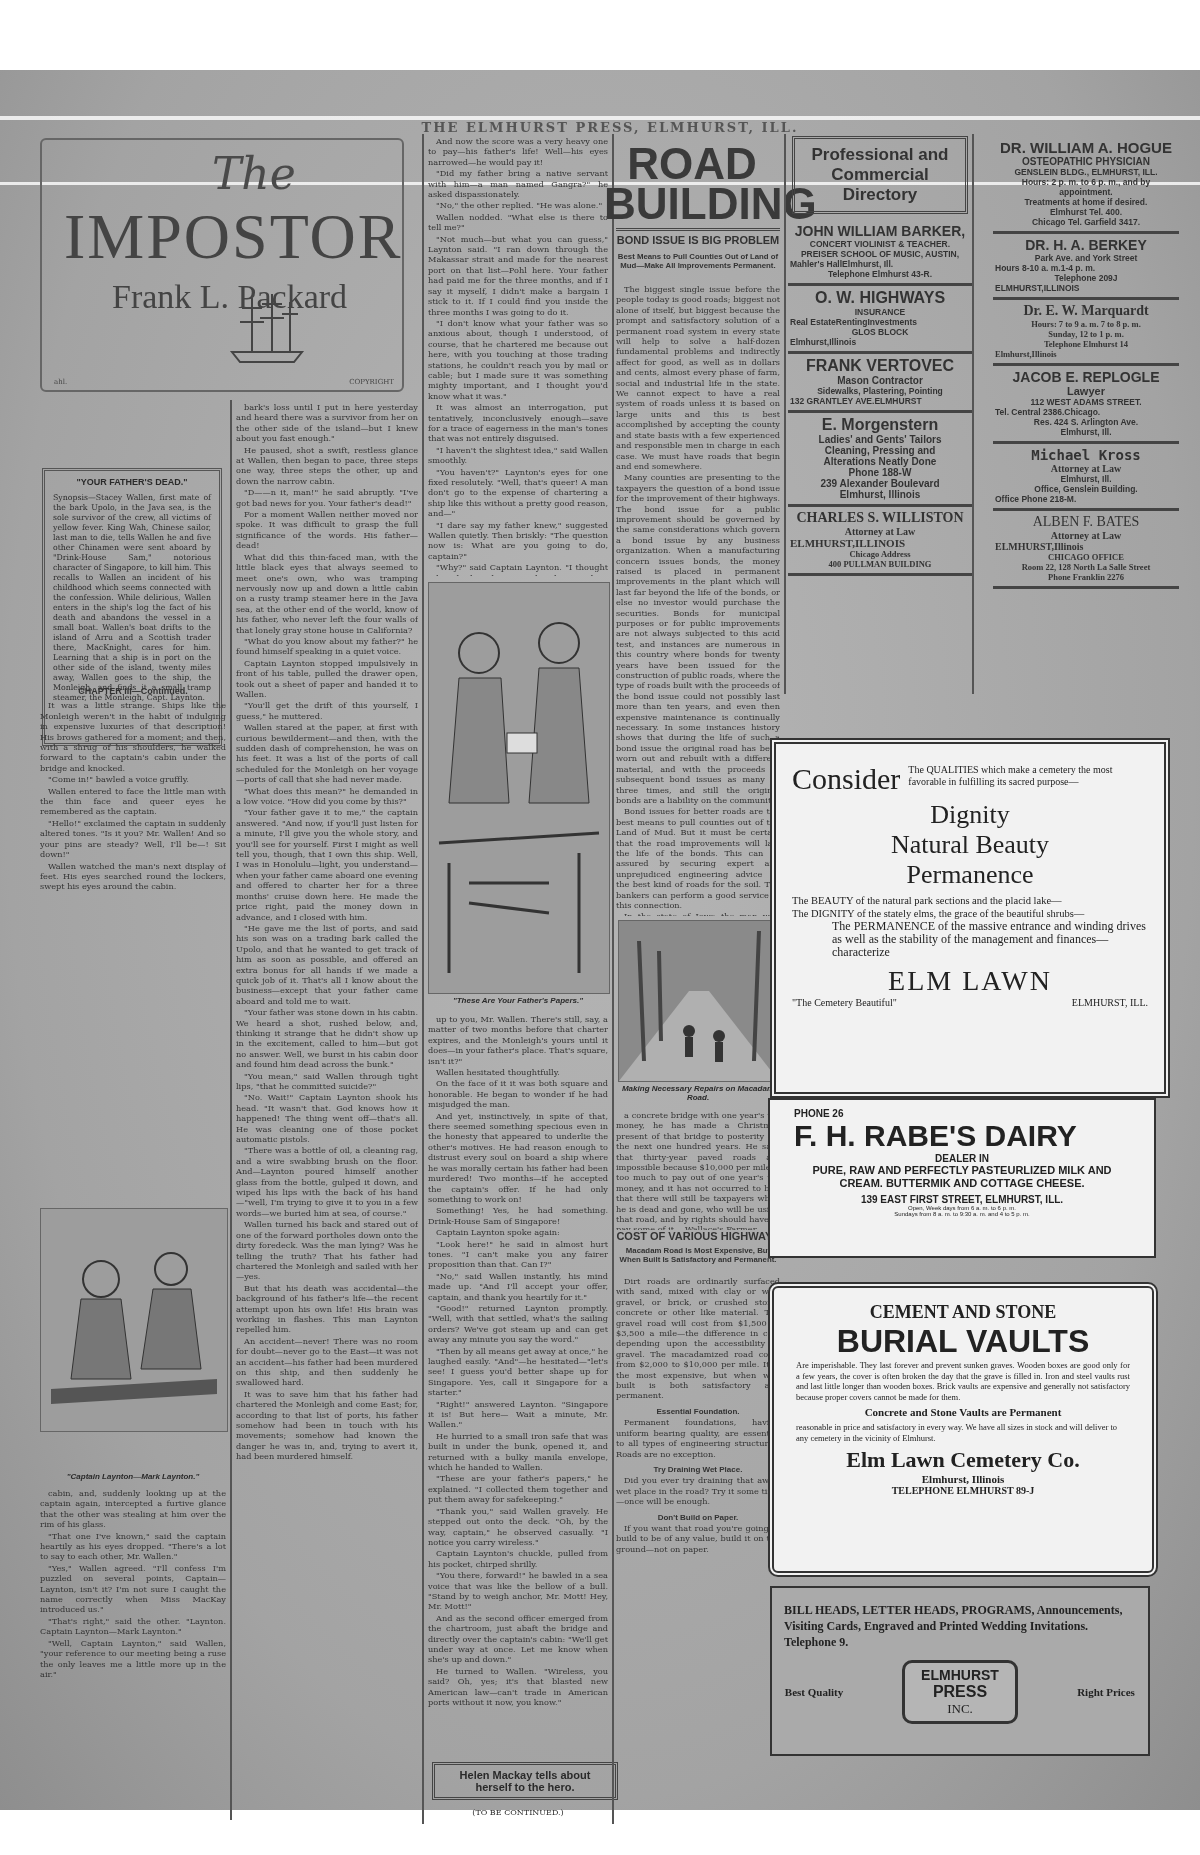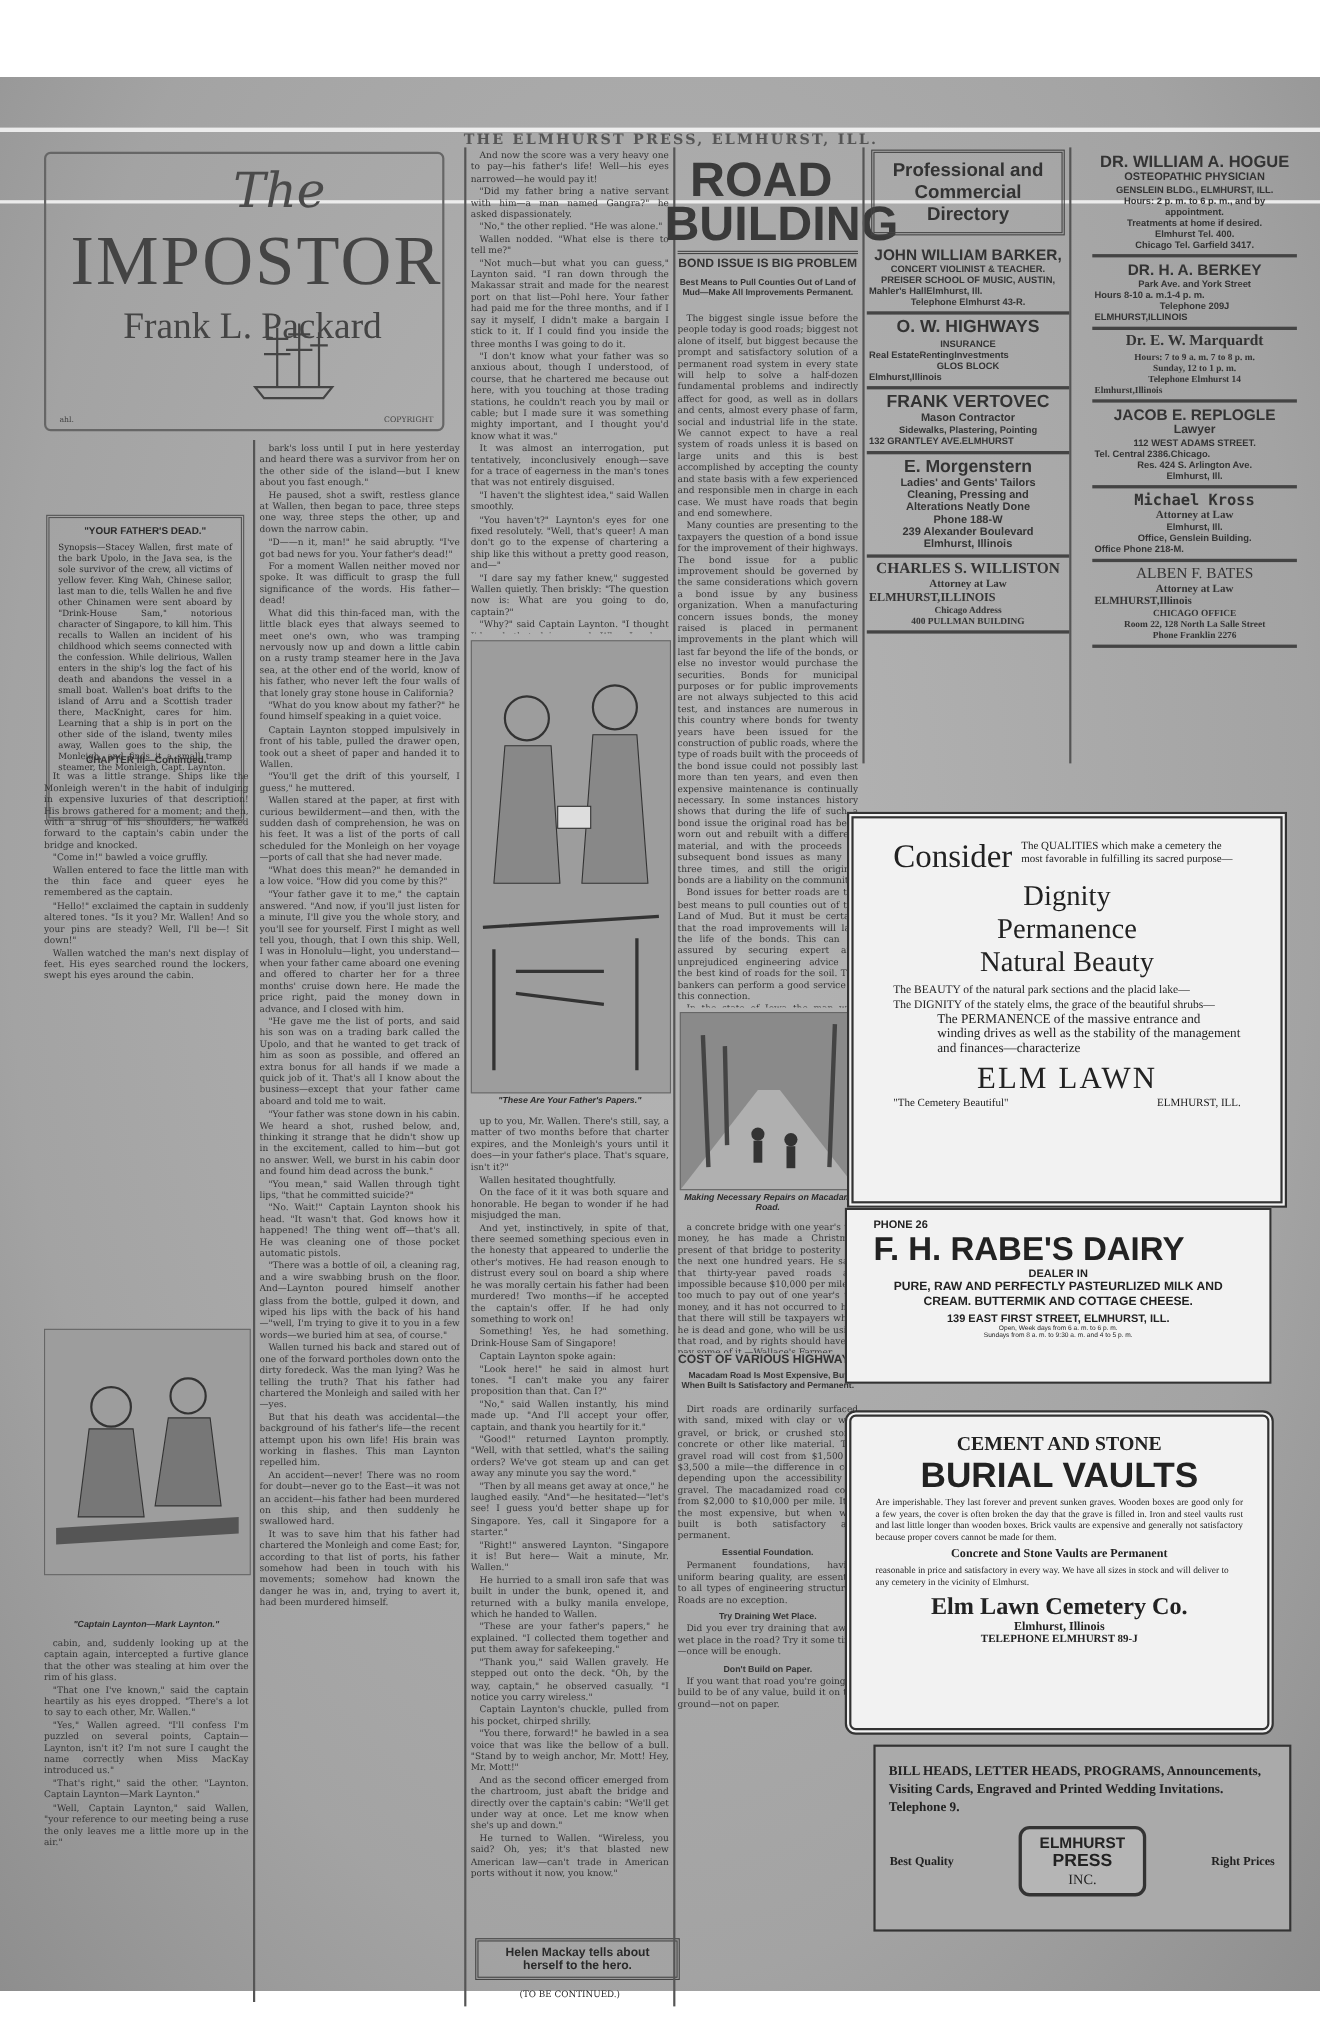--- a/index.html
+++ b/index.html
@@ -55,24 +55,24 @@
   
   .dir { position: absolute; left: 788px; top: 132px; width: 184px; font-family: "Liberation Sans", sans-serif; color: #333; }
   .dir2 { position: absolute; left: 957px; top: 132px; width: 186px; font-family: "Liberation Sans", sans-serif; color: #333; margin-left: 36px; }
   .card { text-align: center; border-bottom: 3px solid #444; padding: 3px 2px 4px; }
   .card .nm { font-weight: bold; font-size: 14px; }
   .card .sm { font-size: 8.5px; font-weight: bold; }
   .card .row { display: flex; justify-content: flex-start; font-size: 8.5px; font-weight: bold; }
   .dirbox { border: 3px double #444; margin: 0 4px 6px; padding: 6px; text-align: center; font-size: 17px; font-weight: bold; line-height: 20px; }
 
   .ad { position: absolute; background: #f2f2f2; color: #222; }
-  .ad-elm { left: 770px; top: 678px; width: 400px; height: 360px; border: 6px double #333; box-sizing: border-box; padding: 20px 36px; font-family: "Liberation Serif", serif; }
+  .ad-elm { left: 770px; top: 678px; width: 400px; height: 360px; border: 6px double #333; box-sizing: border-box; padding: 20px 16px; font-family: "Liberation Serif", serif; }
   .ad-dairy { left: 768px; top: 1098px; width: 388px; height: 160px; border: 2px solid #333; padding: 8px 24px; box-sizing: border-box; font-family: "Liberation Sans", sans-serif; }
   .ad-vault { left: 768px; top: 1280px; width: 390px; height: 295px; border: 6px double #333; border-radius: 10px; padding: 14px 22px; box-sizing: border-box; font-family: "Liberation Serif", serif; }
-  .ad-press { left: 794px; top: 1590px; width: 380px; height: 170px; border: 2px solid #333; background: #aaa; padding: 14px 12px; box-sizing: border-box; font-family: "Liberation Serif", serif; }
+  .ad-press { left: 770px; top: 1590px; width: 380px; height: 170px; border: 2px solid #333; background: #aaa; padding: 14px 12px; box-sizing: border-box; font-family: "Liberation Serif", serif; }
   .c { text-align: center; }
 </style>
 </head>
 <body>
 
 <div class="page">
   <div class="scanline" style="top:46px;width:1200px;"></div>
   <div class="scanline" style="top:112px;width:1200px;height:3px;"></div>
   <div class="masthead">THE ELMHURST PRESS, ELMHURST, ILL.</div>
 
@@ -357,22 +357,22 @@
       <div class="sm">Phone Franklin 2276</div>
     </div>
   </div>
 
   <div class="ad ad-elm" style="top:668px;">
     <div style="display:flex;align-items:flex-start;gap:8px;">
       <span style="font-size:30px;line-height:30px;">Consider</span>
       <span style="font-size:10px;line-height:12px;">The QUALITIES which make a cemetery the most favorable in fulfilling its sacred purpose—</span>
     </div>
     <div class="c" style="font-size:26px;line-height:30px;margin-top:6px;">Dignity</div>
+    <div class="c" style="font-size:26px;line-height:30px;">Natural Beauty</div>
     <div class="c" style="font-size:26px;line-height:30px;">Permanence</div>
-    <div class="c" style="font-size:26px;line-height:30px;">Natural Beauty</div>
     <div style="font-size:10.5px;line-height:13px;margin-top:4px;">The BEAUTY of the natural park sections and the placid lake—</div>
     <div style="font-size:10.5px;line-height:13px;">The DIGNITY of the stately elms, the grace of the beautiful shrubs—</div>
     <div style="font-size:12px;line-height:13px;margin-left:40px;">The PERMANENCE of the massive entrance and winding drives as well as the stability of the management and finances—characterize</div>
     <div class="c" style="font-size:28px;margin-top:6px;letter-spacing:2px;">ELM LAWN</div>
     <div style="display:flex;justify-content:space-between;font-size:10px;">
       <span>"The Cemetery Beautiful"</span>
       <span>ELMHURST, ILL.</span>
     </div>
   </div>
 

